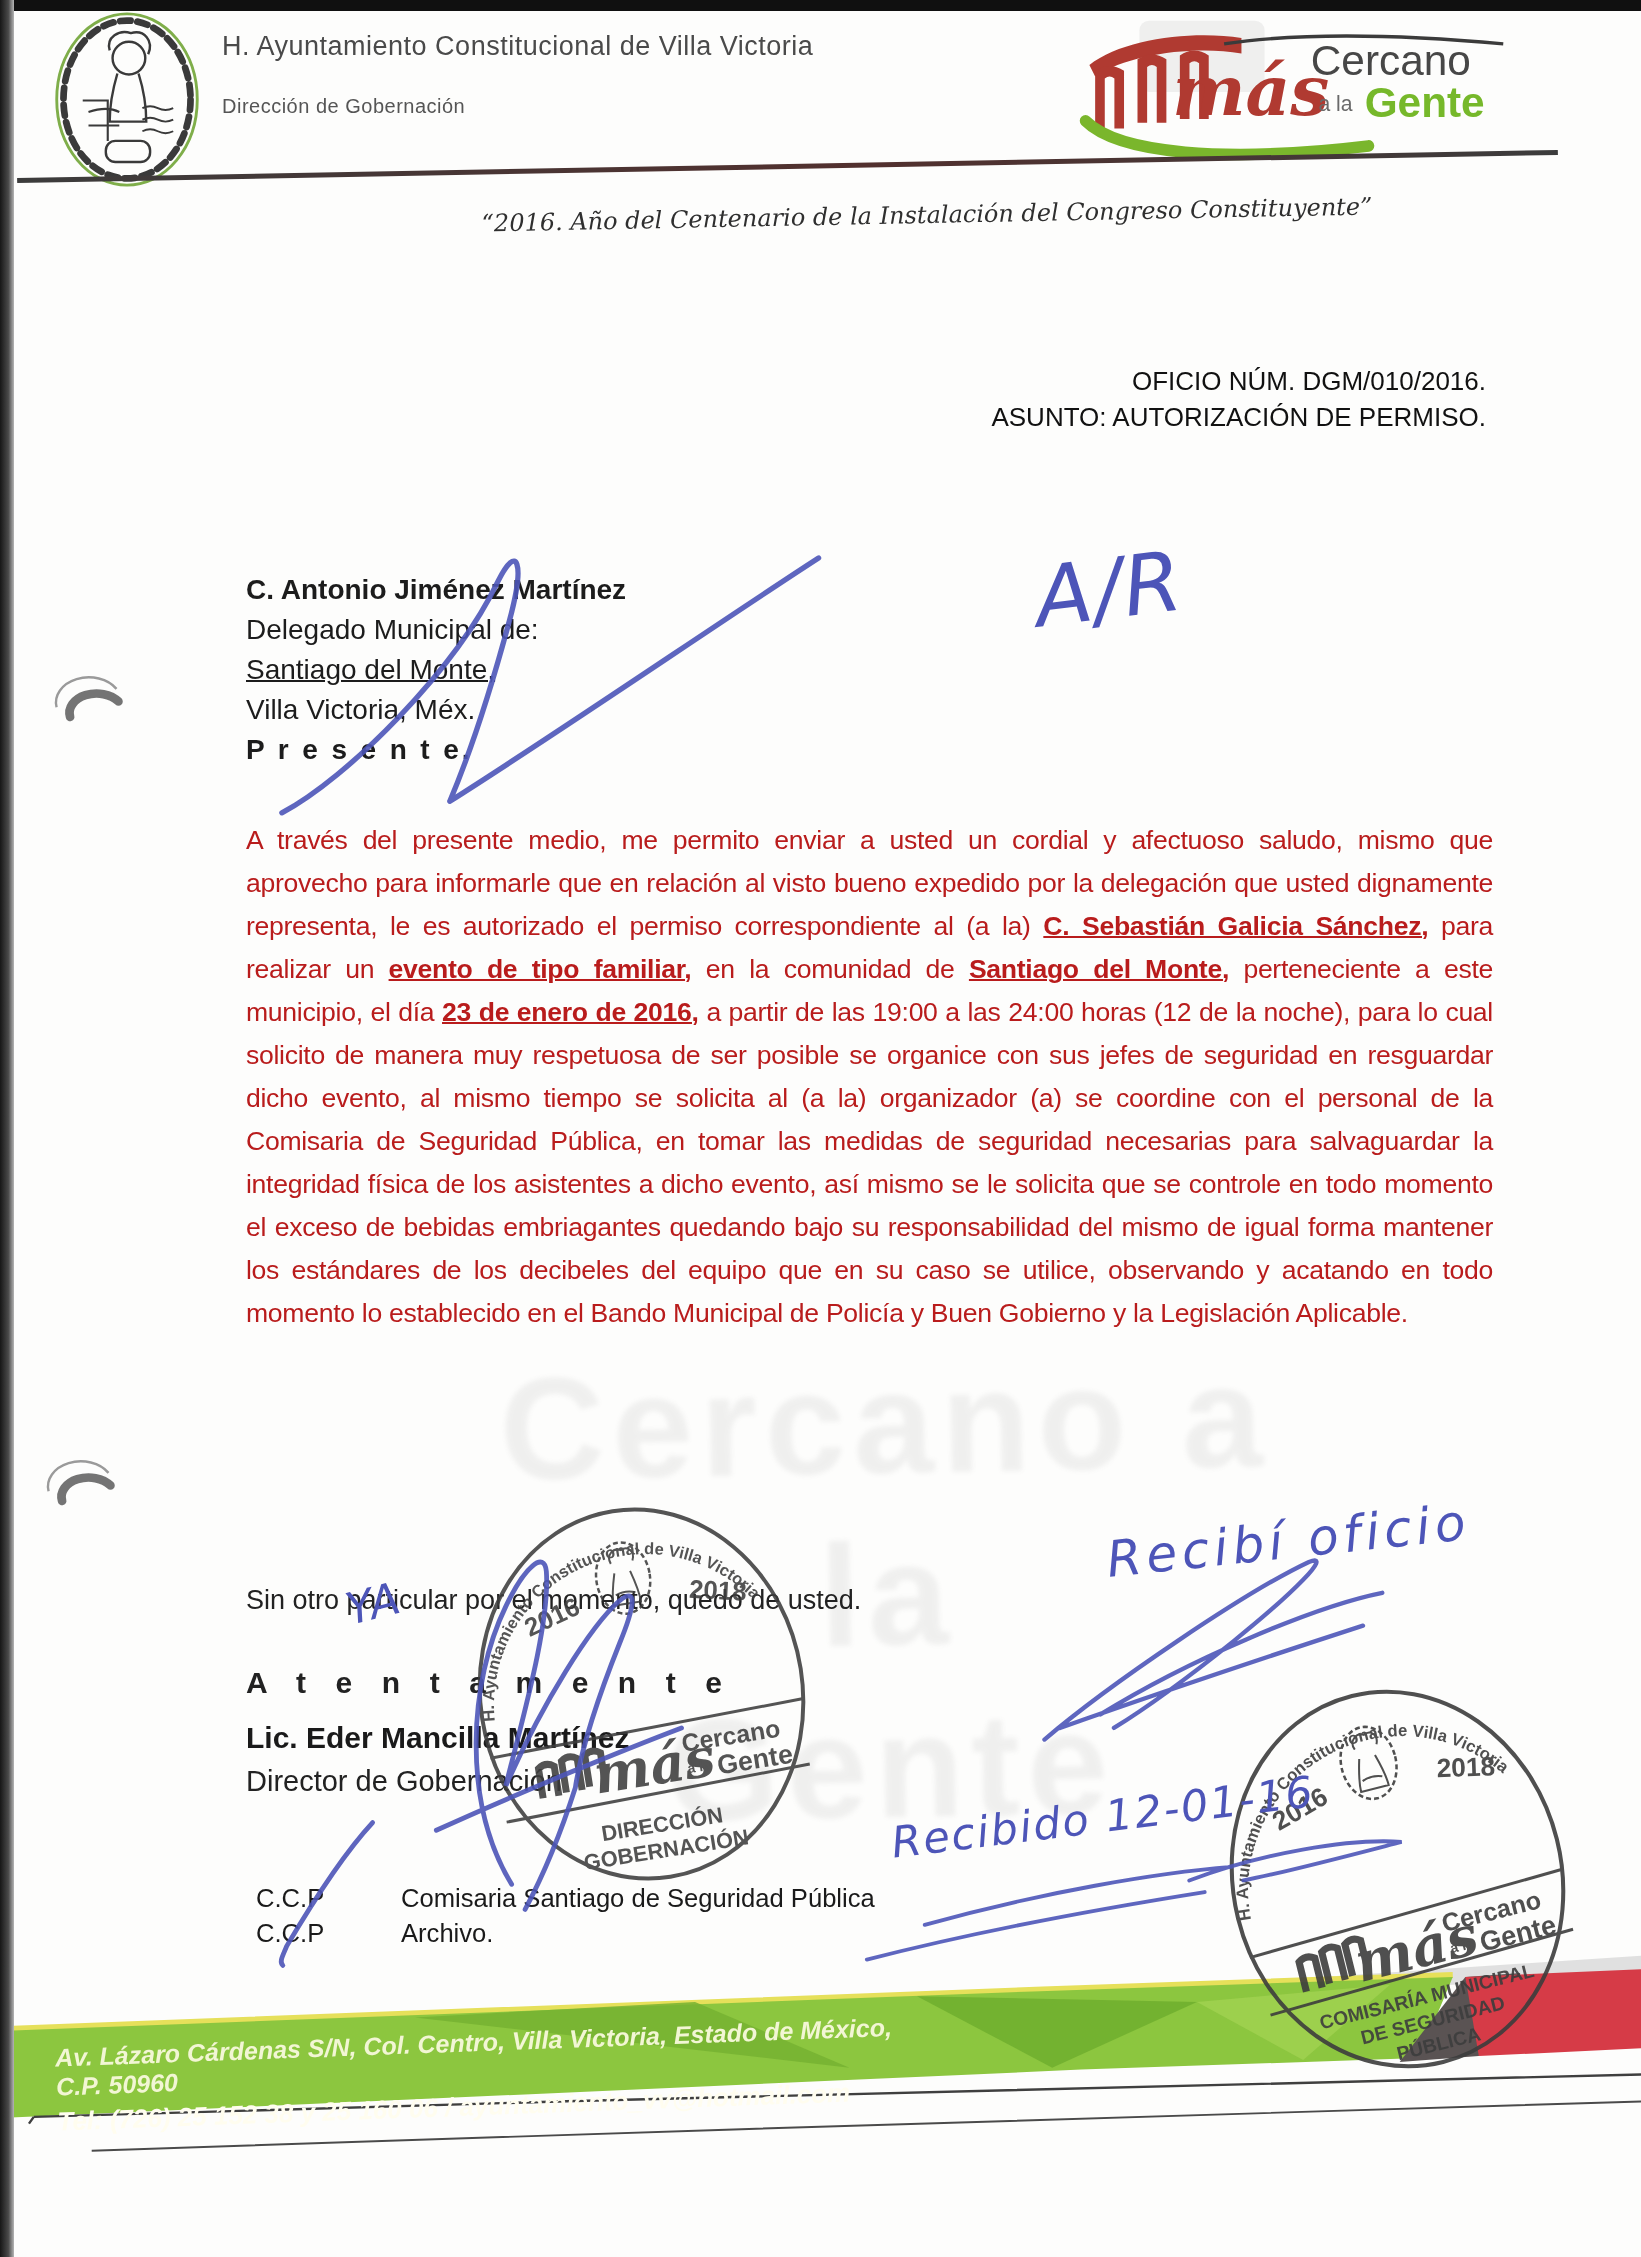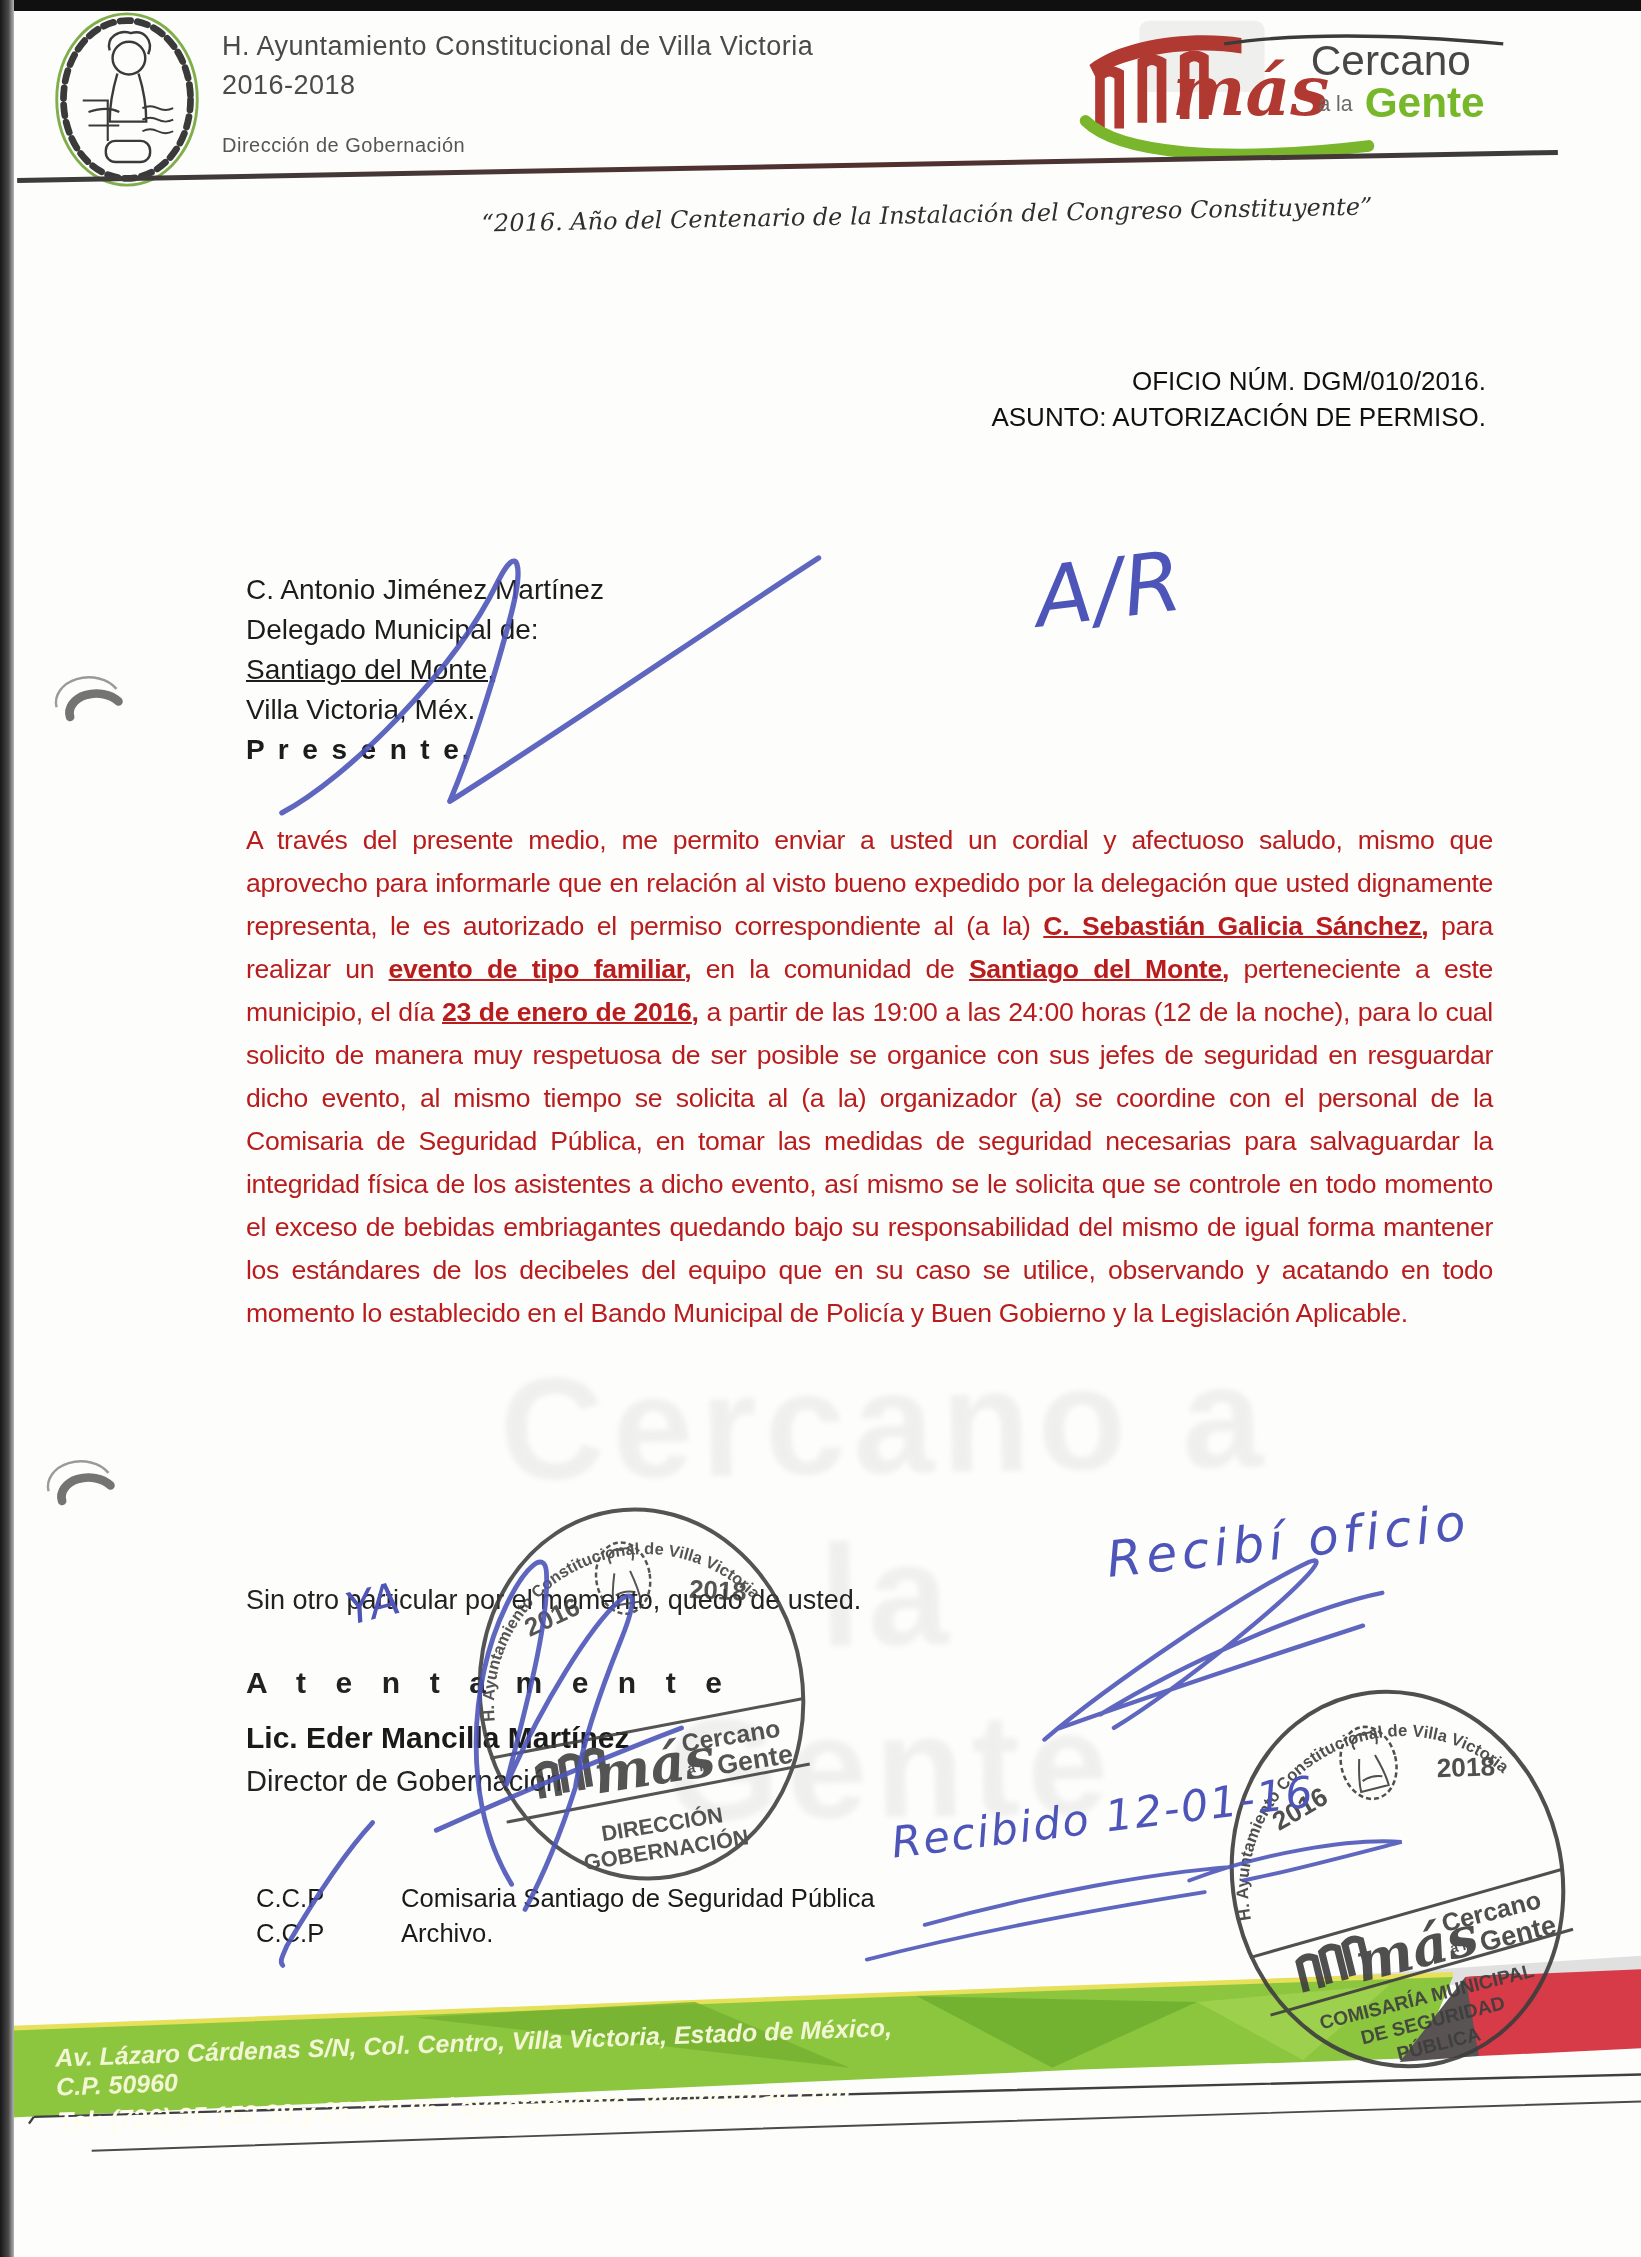--- a/index.html
+++ b/index.html
@@ -13,21 +13,21 @@
   #org-block{left:222px;top:27px;line-height:39px;color:#4a4a4a;font-size:27px;letter-spacing:0.5px;}
   #org-dept{margin-top:21px;font-size:20px;color:#555;}
   #header-rule{left:17.4px;top:164px;width:1541px;height:4.8px;
         background:linear-gradient(90deg,#3c3c3c,#52302e 55%,#3c3c3c);transform:rotate(-1.05deg);}
   #motto{left:454px;top:201px;width:946px;text-align:center;transform:rotate(-1.1deg);
         font-family:"DejaVu Serif",serif;font-style:italic;font-size:24px;color:#2f2f2f;}
   
   #meta{left:772px;top:363px;width:714px;text-align:right;font-size:26px;line-height:36px;color:#111;}
   
   #recipient{left:246px;top:570px;font-size:28px;line-height:40px;}
-  #recipient .b{font-weight:normal;}
+  #recipient .b{font-weight:bold;}
   #recipient .u{text-decoration:underline;text-decoration-thickness:1.9px;}
   #recipient .presente{font-weight:bold;letter-spacing:2.9px;}
   
   #body-par{left:246px;top:819px;width:1247px;font-size:26.6px;line-height:43px;
         text-align:justify;letter-spacing:-0.3px;color:#b91c1c;}
   #closing{left:246px;top:1585px;font-size:27px;color:#222;}
   #atentamente{left:246px;top:1666px;font-size:30px;font-weight:bold;letter-spacing:10.6px;color:#222;}
   #sig-name{left:246px;top:1721px;font-size:30px;font-weight:bold;color:#1a1a1a;}
   #sig-title{left:246px;top:1765px;font-size:29px;color:#222;}
   
@@ -68,21 +68,20 @@
     <path d="M62,44 C58,30 72,22 84,26 C98,22 108,34 102,48" fill="none" stroke="#3a3a3a" stroke-width="2.5"></path>
     <path d="M70,68 C65,85 62,100 62,118 L100,118 C100,100 97,84 92,68" fill="none" stroke="#3a3a3a" stroke-width="2.5"></path>
     <path d="M40,108 C52,104 64,104 72,108 M40,122 L72,122" fill="none" stroke="#3a3a3a" stroke-width="2.2"></path>
     <path d="M96,104 Q104,100 112,104 Q120,108 128,104 M96,116 Q104,112 112,116 Q120,120 128,116 M96,128 Q104,124 112,128 Q120,132 128,128" fill="none" stroke="#3a3a3a" stroke-width="2"></path>
     <rect x="58" y="138" width="46" height="22" rx="10" fill="none" stroke="#3a3a3a" stroke-width="2.5"></rect>
     <path d="M34,96 L60,96 L60,138" fill="none" stroke="#3a3a3a" stroke-width="2.2"></path>
   </svg>
 
   <div id="org-block" class="abs">
     <div>H. Ayuntamiento Constitucional de Villa Victoria</div>
-    <div>2016-2018</div>
     <div id="org-dept">Dirección de Gobernación</div>
   </div>
 
   <svg class="abs" style="left:1079px;top:15.4px;" width="502" height="154" viewBox="0 0 520 160">
     <rect x="62" y="6" width="130" height="74" rx="10" fill="#e9e9e9" opacity="0.75"></rect>
     <g fill="#b03a31">
       <path d="M10,52 C45,24 120,16 168,24 L168,40 C120,32 52,40 16,64 Z"></path>
       <path d="M16,118 L16,58 Q31,48 46,58 L46,118 L36,118 L36,66 Q31,62 26,66 L26,118 Z"></path>
       <path d="M60,112 L60,46 Q75,36 90,46 L90,112 L80,112 L80,54 Q75,50 70,54 L70,112 Z"></path>
       <path d="M104,108 L104,42 Q119,32 134,42 L134,108 L124,108 L124,50 Q119,46 114,50 L114,108 Z"></path>

